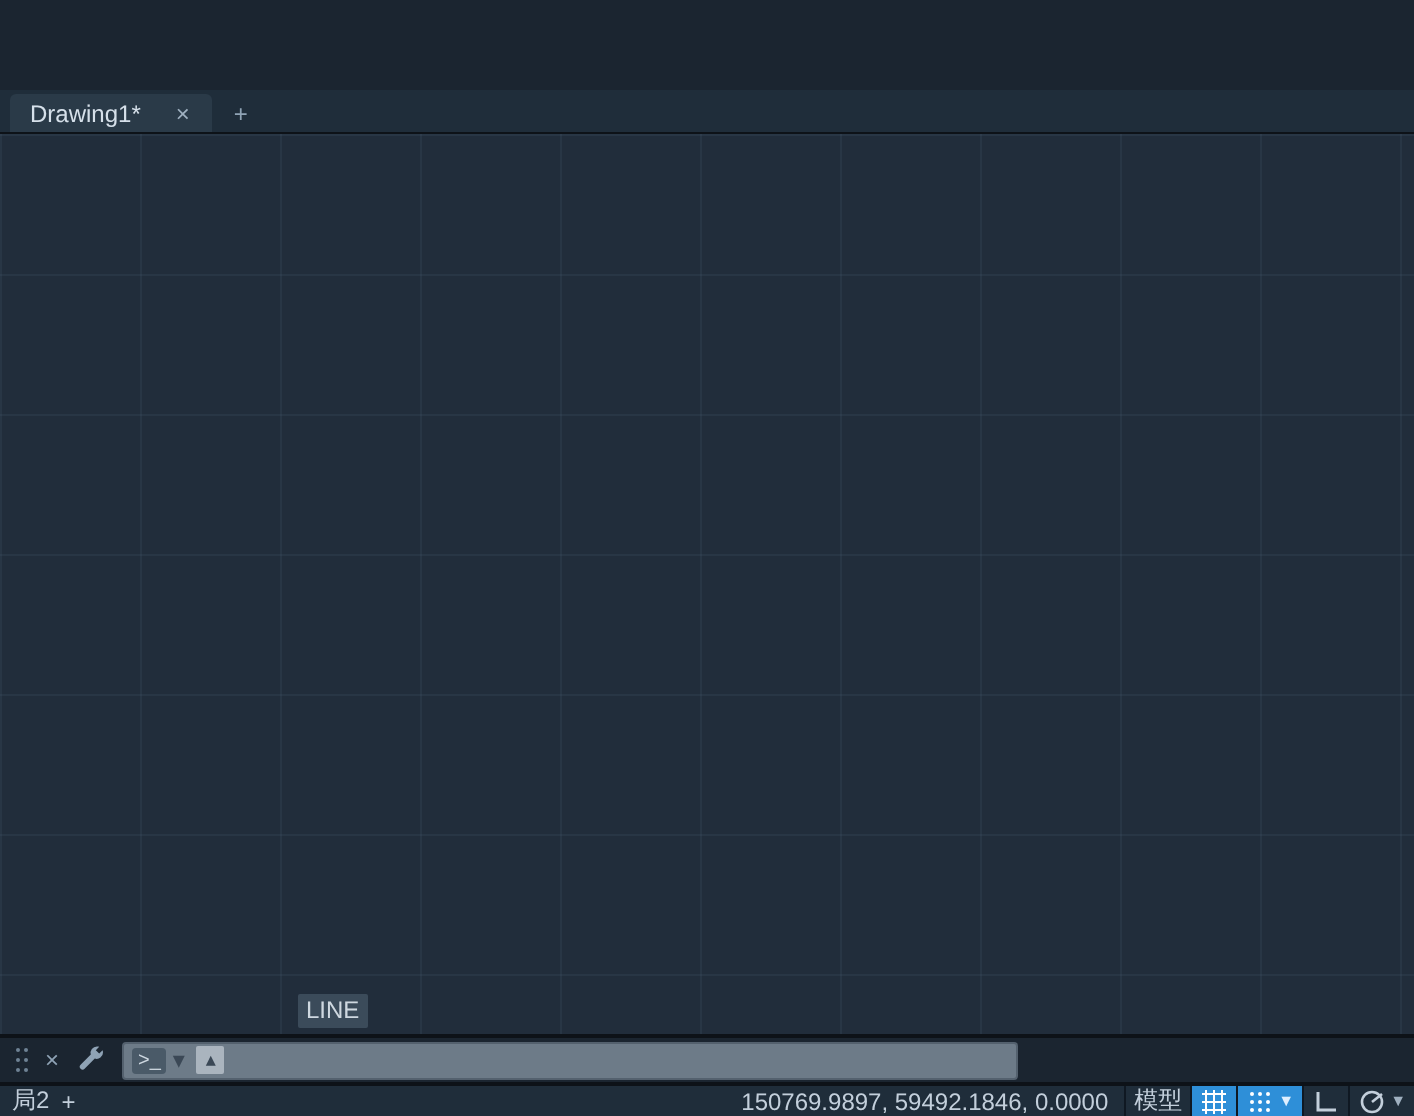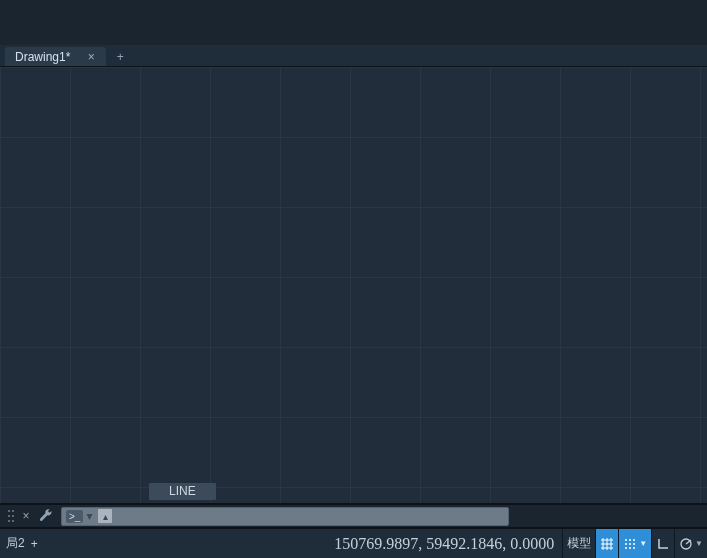--- a/index.html
+++ b/index.html
@@ -63,21 +63,21 @@
   .cmd-history {
     position: absolute;
     bottom: 3px;
     left: 149px;
     font-size: 12px;
     line-height: 17px;
     color: #cfd8e0;
   }
   .cmd-history .cmd-row {
     background: #3b4b5a;
-    padding: 0 20px;
+    padding: 0 4px;
     border-radius: 1px;
     display: inline-block;
   }
   .cmd-history .cmd-line { margin-top: 0px; }
 
   
   .cmdrow {
     height: 24px;
     display: flex; align-items: center;
     background: #1b2530;
@@ -142,32 +142,32 @@
     background: #aab4be;
     color: #3b4856;
     width: 14px; height: 14px;
     display: flex; align-items: center; justify-content: center;
     border-radius: 1px;
     font-size: 10px;
   }
 
   
   .statusbar {
-    height: 30px;
+    height: 16px;
     background: #1f2d3a;
     border-top: 1px solid #0d1218;
     display: flex; align-items: center;
     color: #c3cfdb;
   }
   .statusbar .layouttab {
     padding: 0 6px;
     display: flex; align-items: center; gap: 6px;
   }
   .statusbar .spacer { flex: 1; }
-  .statusbar .coords { padding: 0 8px; font-size: 16px; font-family: Liberation Serif, serif; }
+  .statusbar .coords { padding: 0 8px; font-size: 12px; }
   .statusbar .btns { display: flex; align-items: center; height: 100%; }
   .seg {
     display: flex; align-items: center; justify-content: center;
     padding: 0 4px;
     border-left: 1px solid #0f1822;
     min-width: 22px;
     height: 100%;
     color: #c3cfdb;
   }
   .seg.on { background: #2e8fd8; color: #fff; }

